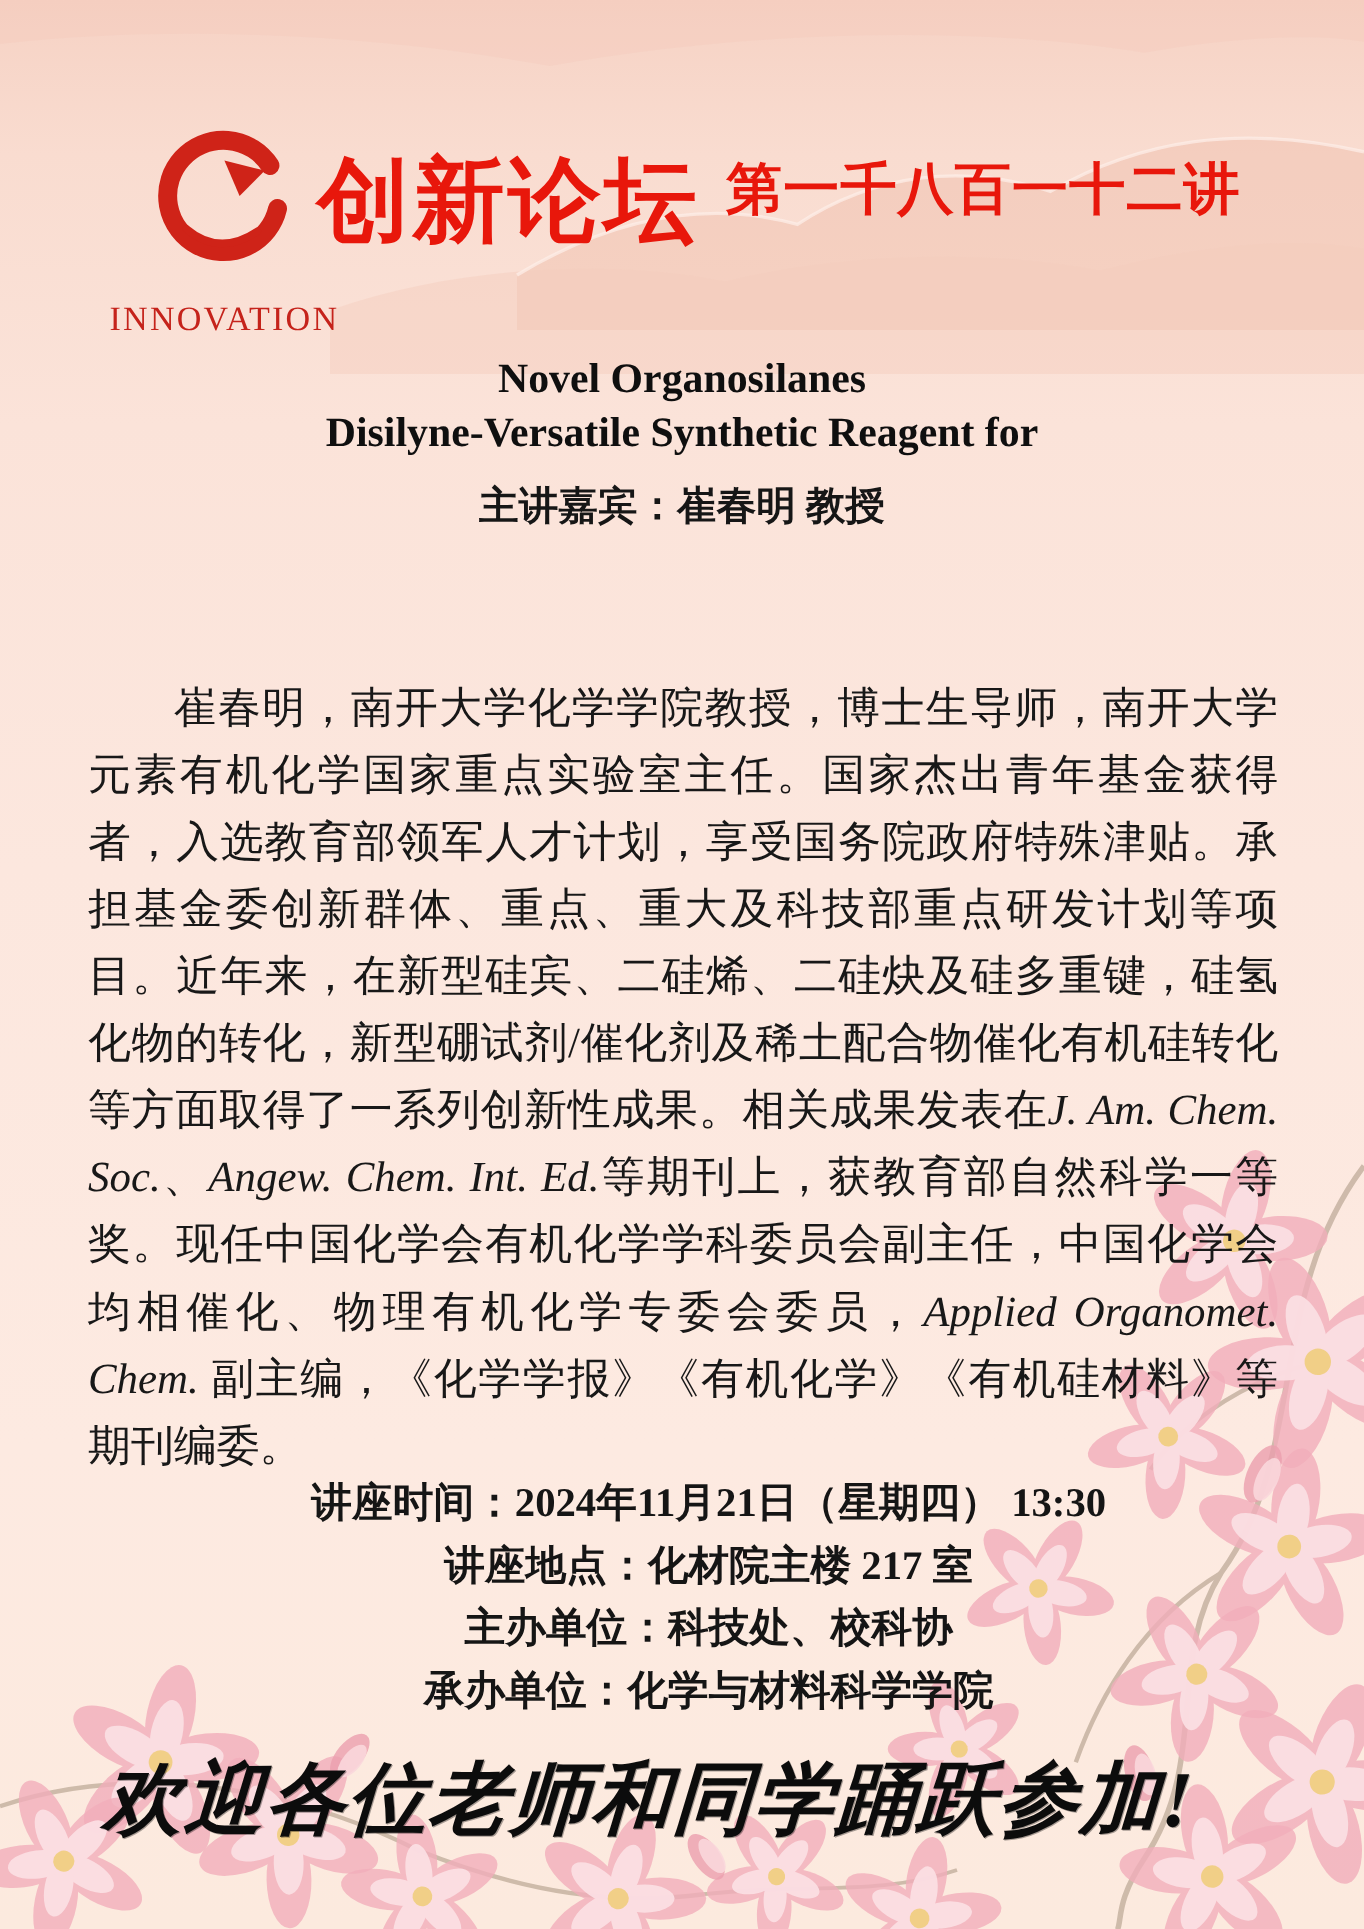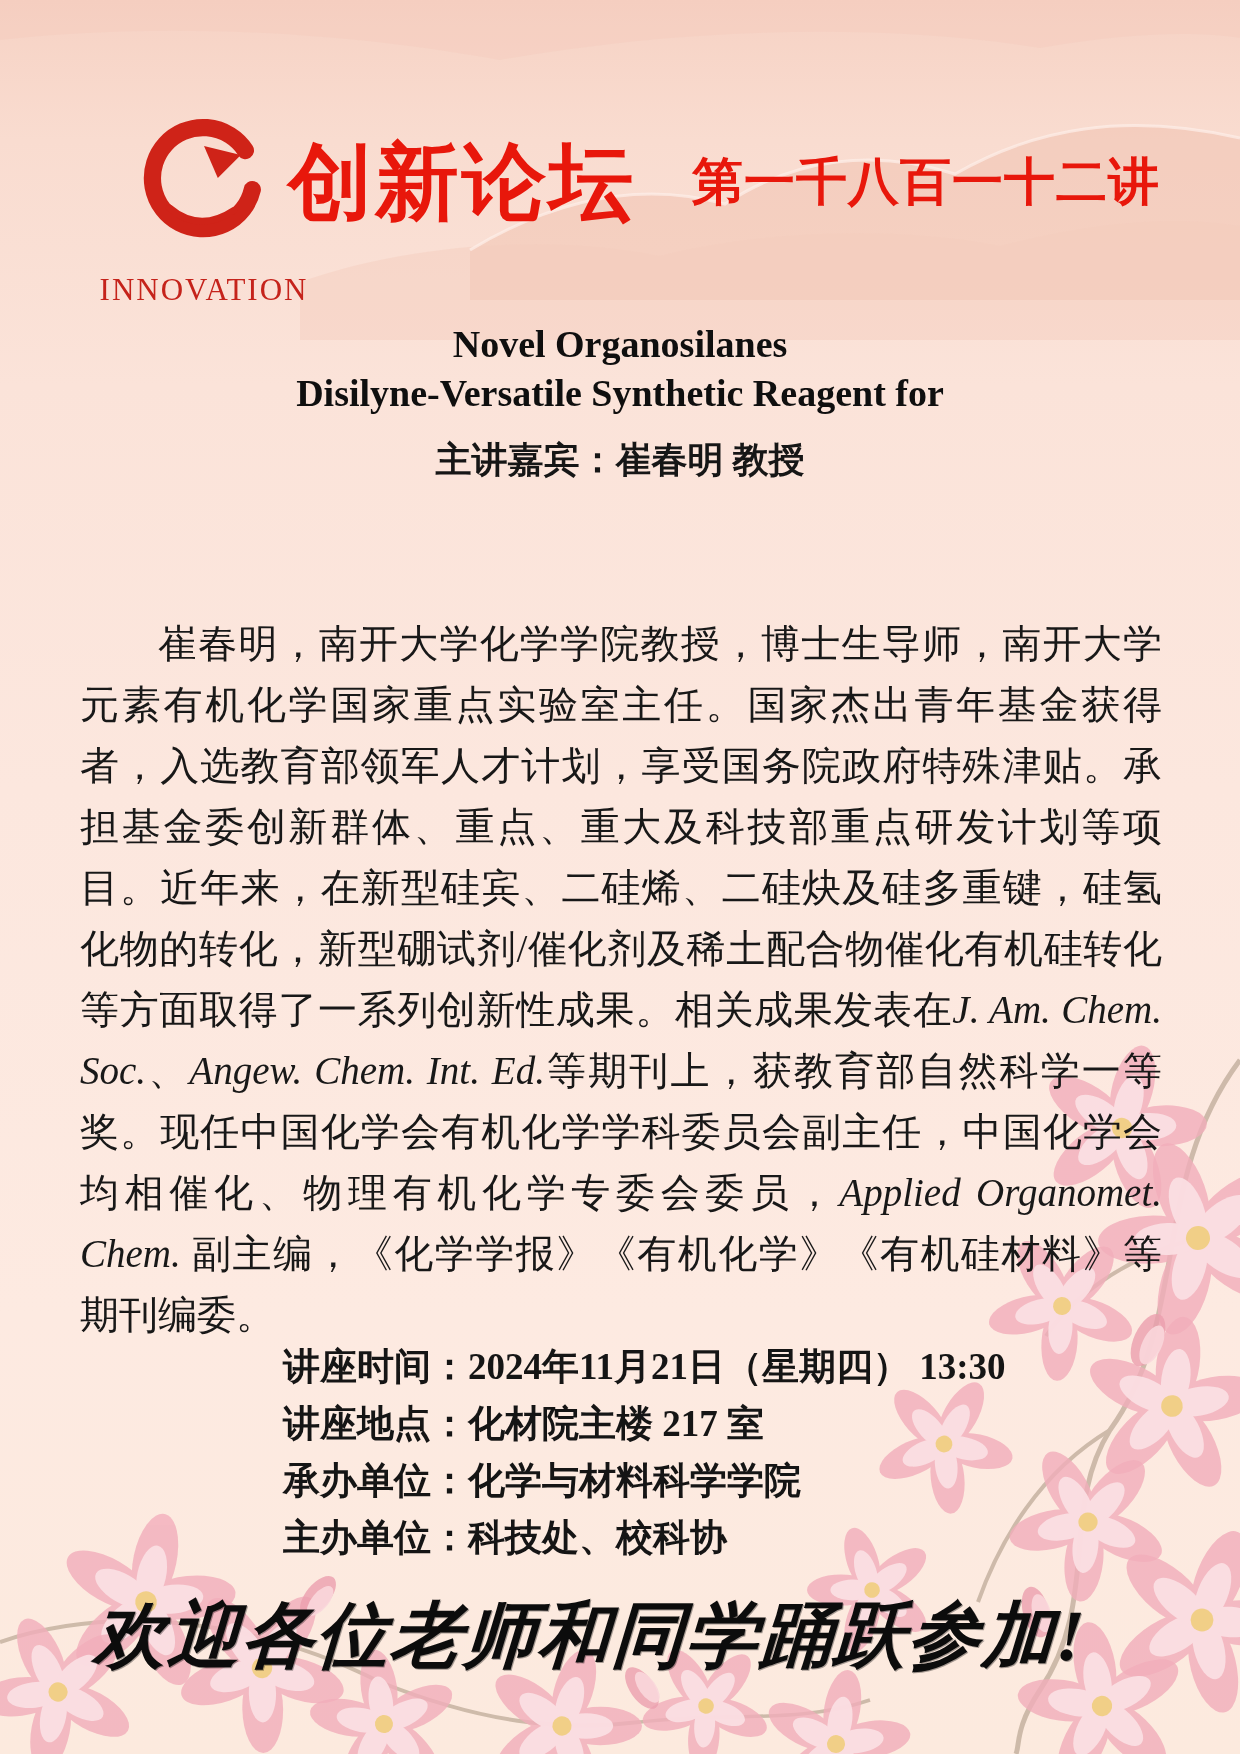--- a/index.html
+++ b/index.html
@@ -17,21 +17,21 @@
   .logo-block{position:absolute;left:96px;top:116px;width:216px;text-align:center;}
   .logo-svg{width:138px;height:138px;display:block;margin:0 auto;}
   .logo-word{
     margin-top:18px;
     font-family:"Liberation Serif", serif;
     font-size:31px;letter-spacing:2px;
     color:#c5231b;font-weight:normal;
   }
   .title-row{
     position:absolute;left:288px;top:130px;right:40px;
-    display:flex;align-items:center;gap:56px;white-space:nowrap;
+    display:flex;align-items:flex-start;gap:24px;white-space:nowrap;
   }
   .forum-title{
     font-family:"Liberation Sans", sans-serif;
     font-size:84px;font-weight:bold;line-height:104px;
     color:#e8170b;letter-spacing:3px;
   }
   .lecture-no{
     font-family:"Liberation Sans", sans-serif;
     font-size:51px;font-weight:bold;line-height:84px;
     color:#e8170b;letter-spacing:1px;
@@ -54,20 +54,21 @@
     font-size:39px;line-height:61px;
     text-align:justify;text-indent:2em;
     color:#181818;
   }
   .bio i{font-style:italic;}
   
   .details{
     position:absolute;left:283px;top:1338px;
     font-size:37px;line-height:57px;font-weight:bold;color:#151515;
     white-space:nowrap;
+    text-align:center;
   }
   
   .welcome{
     position:absolute;left:0;right:60px;top:1588px;
     text-align:center;
     font-family:"Liberation Serif", serif;
     font-size:72px;font-weight:bold;font-style:italic;
     letter-spacing:2px;color:#0c0c0c;
     text-shadow:1px 1px 0 rgba(0,0,0,.35);
     transform:skewX(-3deg);
@@ -163,19 +164,19 @@
 
   <div class="speakers">
     <div>主讲嘉宾：崔春明  教授</div>
   </div>
 
   <p class="bio"><span>崔春明，南开大学化学学院教授，博士生导师，南开大学元素有机化学国家重点实验室主任。国家杰出青年基金获得者，入选教育部领军人才计划，享受国务院政府特殊津贴。承担基金委创新群体、重点、重大及科技部重点研发计划等项目。近年来，在新型硅宾、二硅烯、二硅炔及硅多重键，硅氢化物的转化，新型硼试剂/催化剂及稀土配合物催化有机硅转化等方面取得了一系列创新性成果。相关成果发表在</span><i>J. Am. Chem. Soc.</i><span>、</span><i>Angew. Chem. Int. Ed.</i><span>等期刊上，获教育部自然科学一等奖。现任中国化学会有机化学学科委员会副主任，中国化学会均相催化、物理有机化学专委会委员，</span><i>Applied Organomet. Chem.</i><span> 副主编，《化学学报》《有机化学》《有机硅材料》等期刊编委。</span></p>
 
   <div class="details">
     <div><span>讲座时间：</span><span>2024年11月21日（星期四）  13:30</span></div>
     <div><span>讲座地点：</span><span>化材院主楼 217 室</span></div>
+    <div><span>主办单位：</span><span>科技处、校科协</span></div>
     <div><span>承办单位：</span><span>化学与材料科学学院</span></div>
-    <div><span>主办单位：</span><span>科技处、校科协</span></div>
   </div>
 
   <div class="welcome">欢迎各位老师和同学踊跃参加!</div>
 
 </div>
 
 </body></html>

